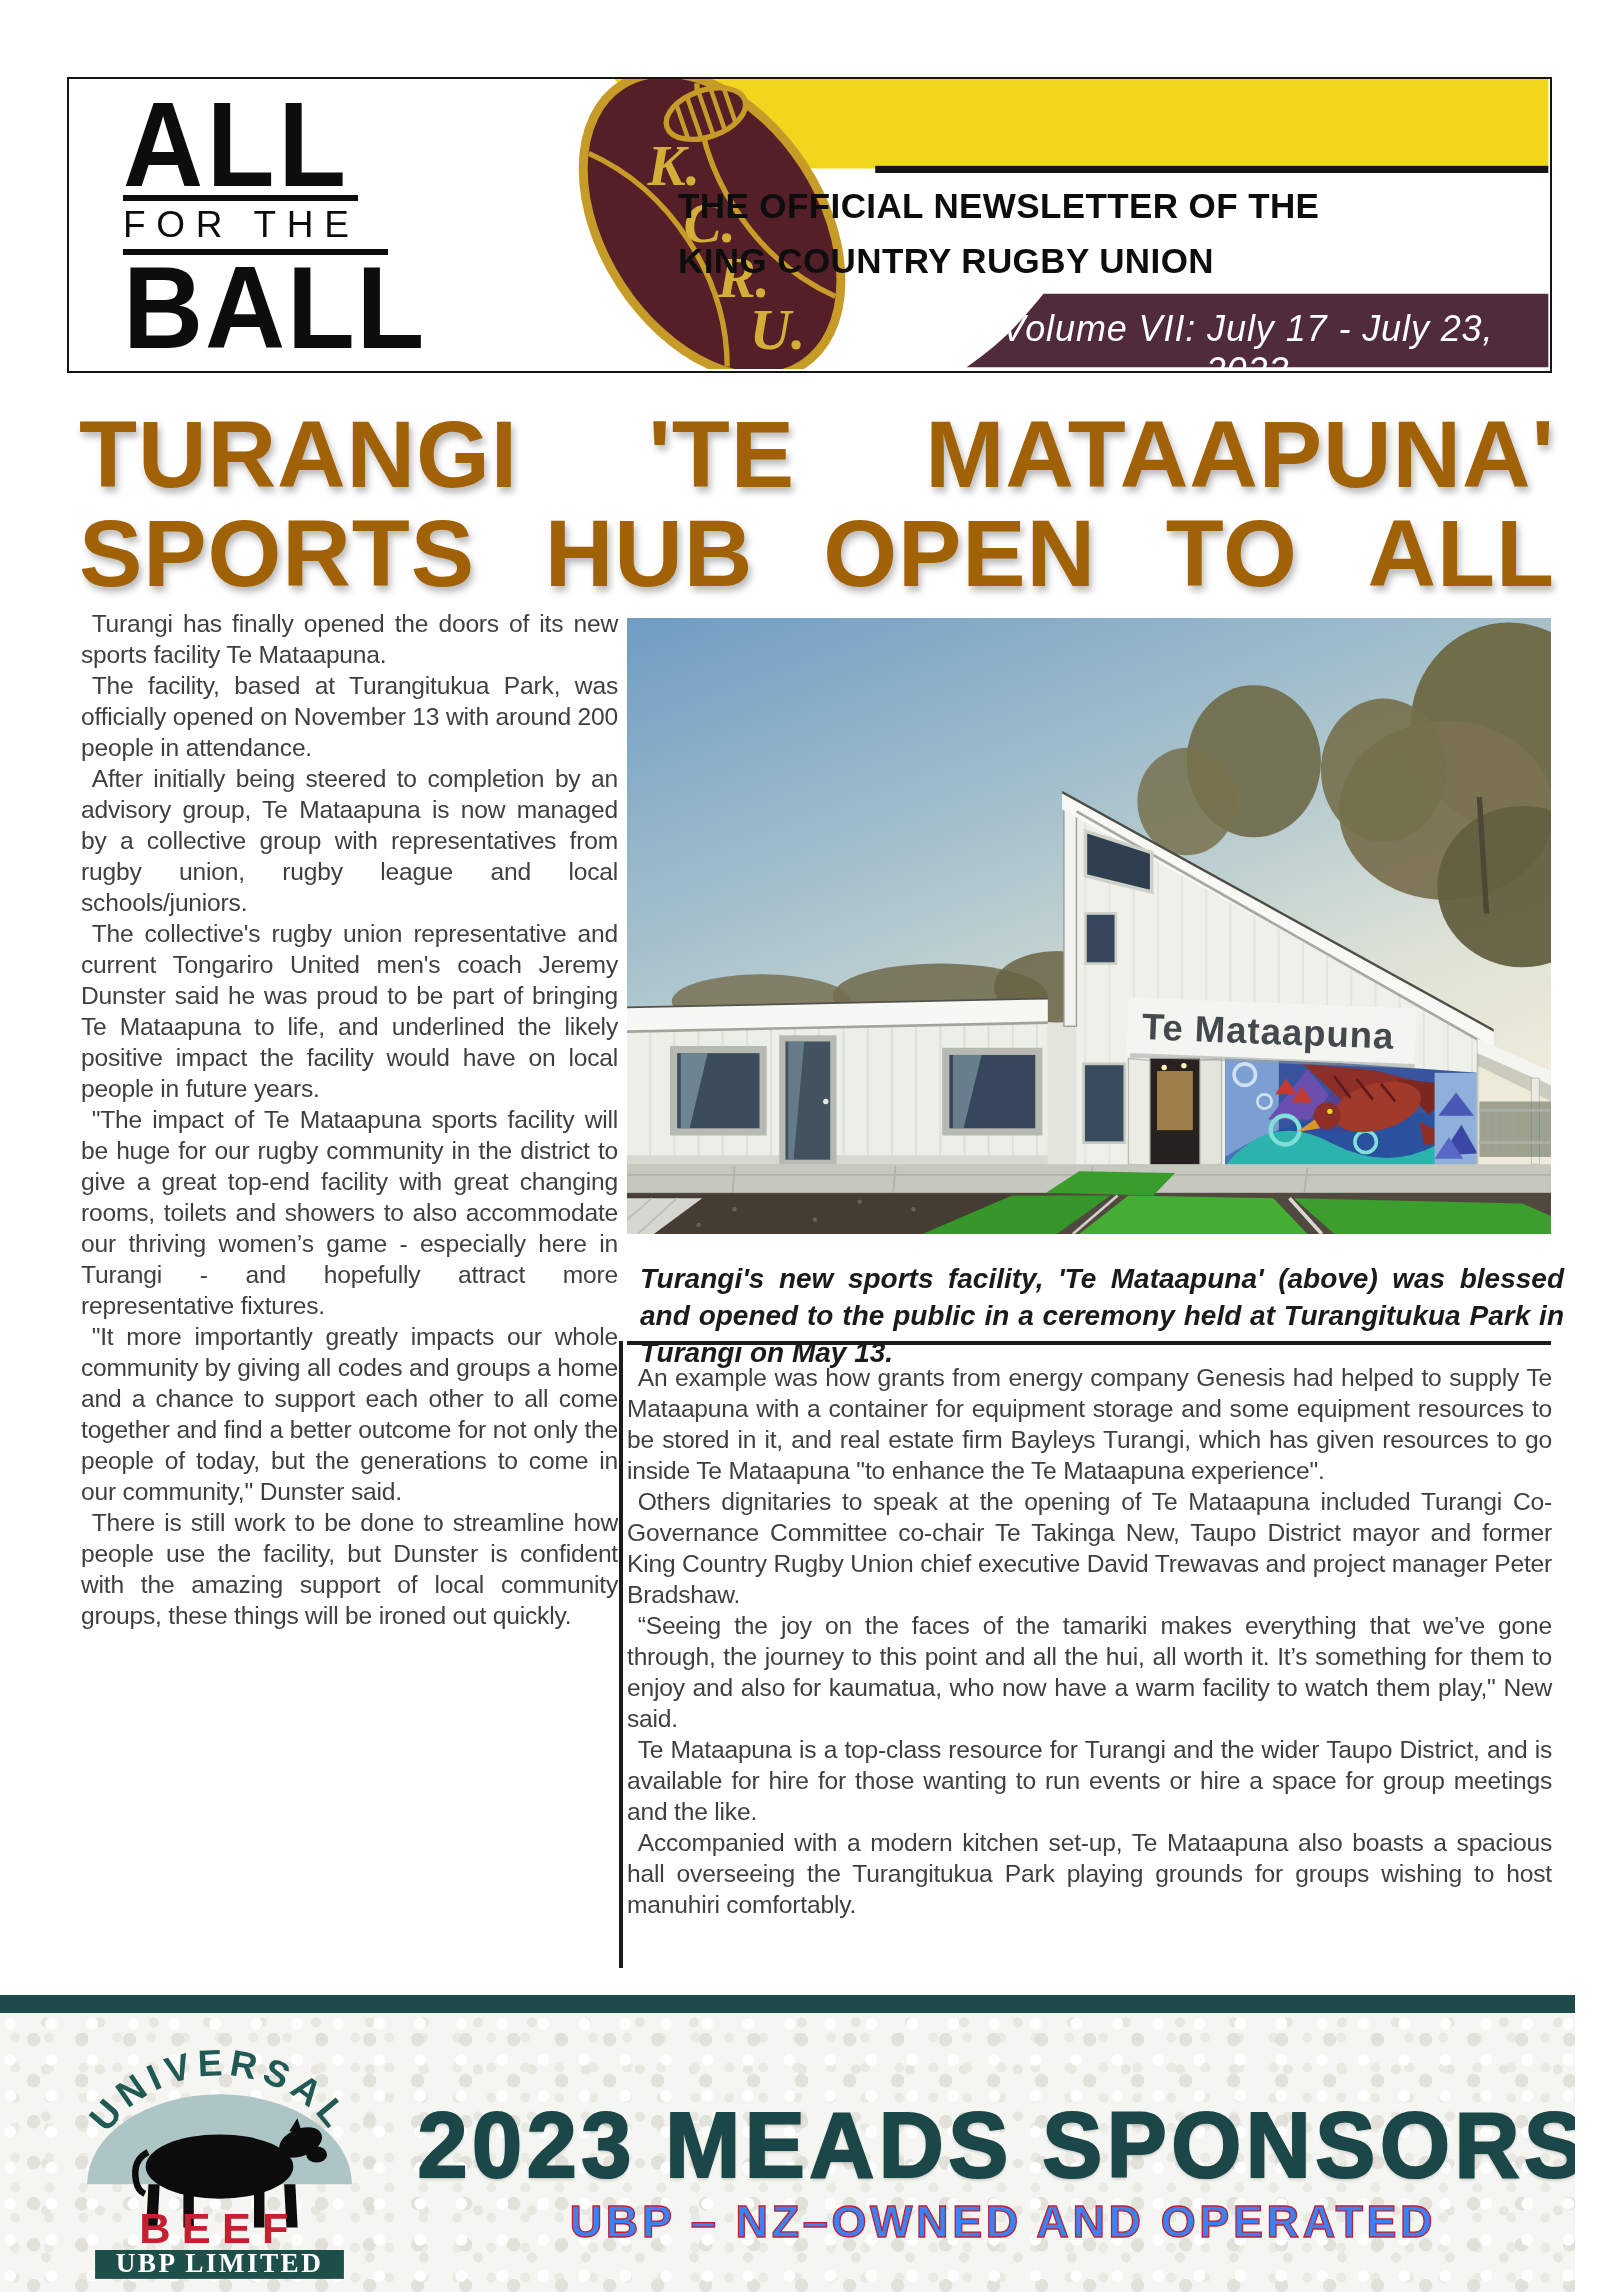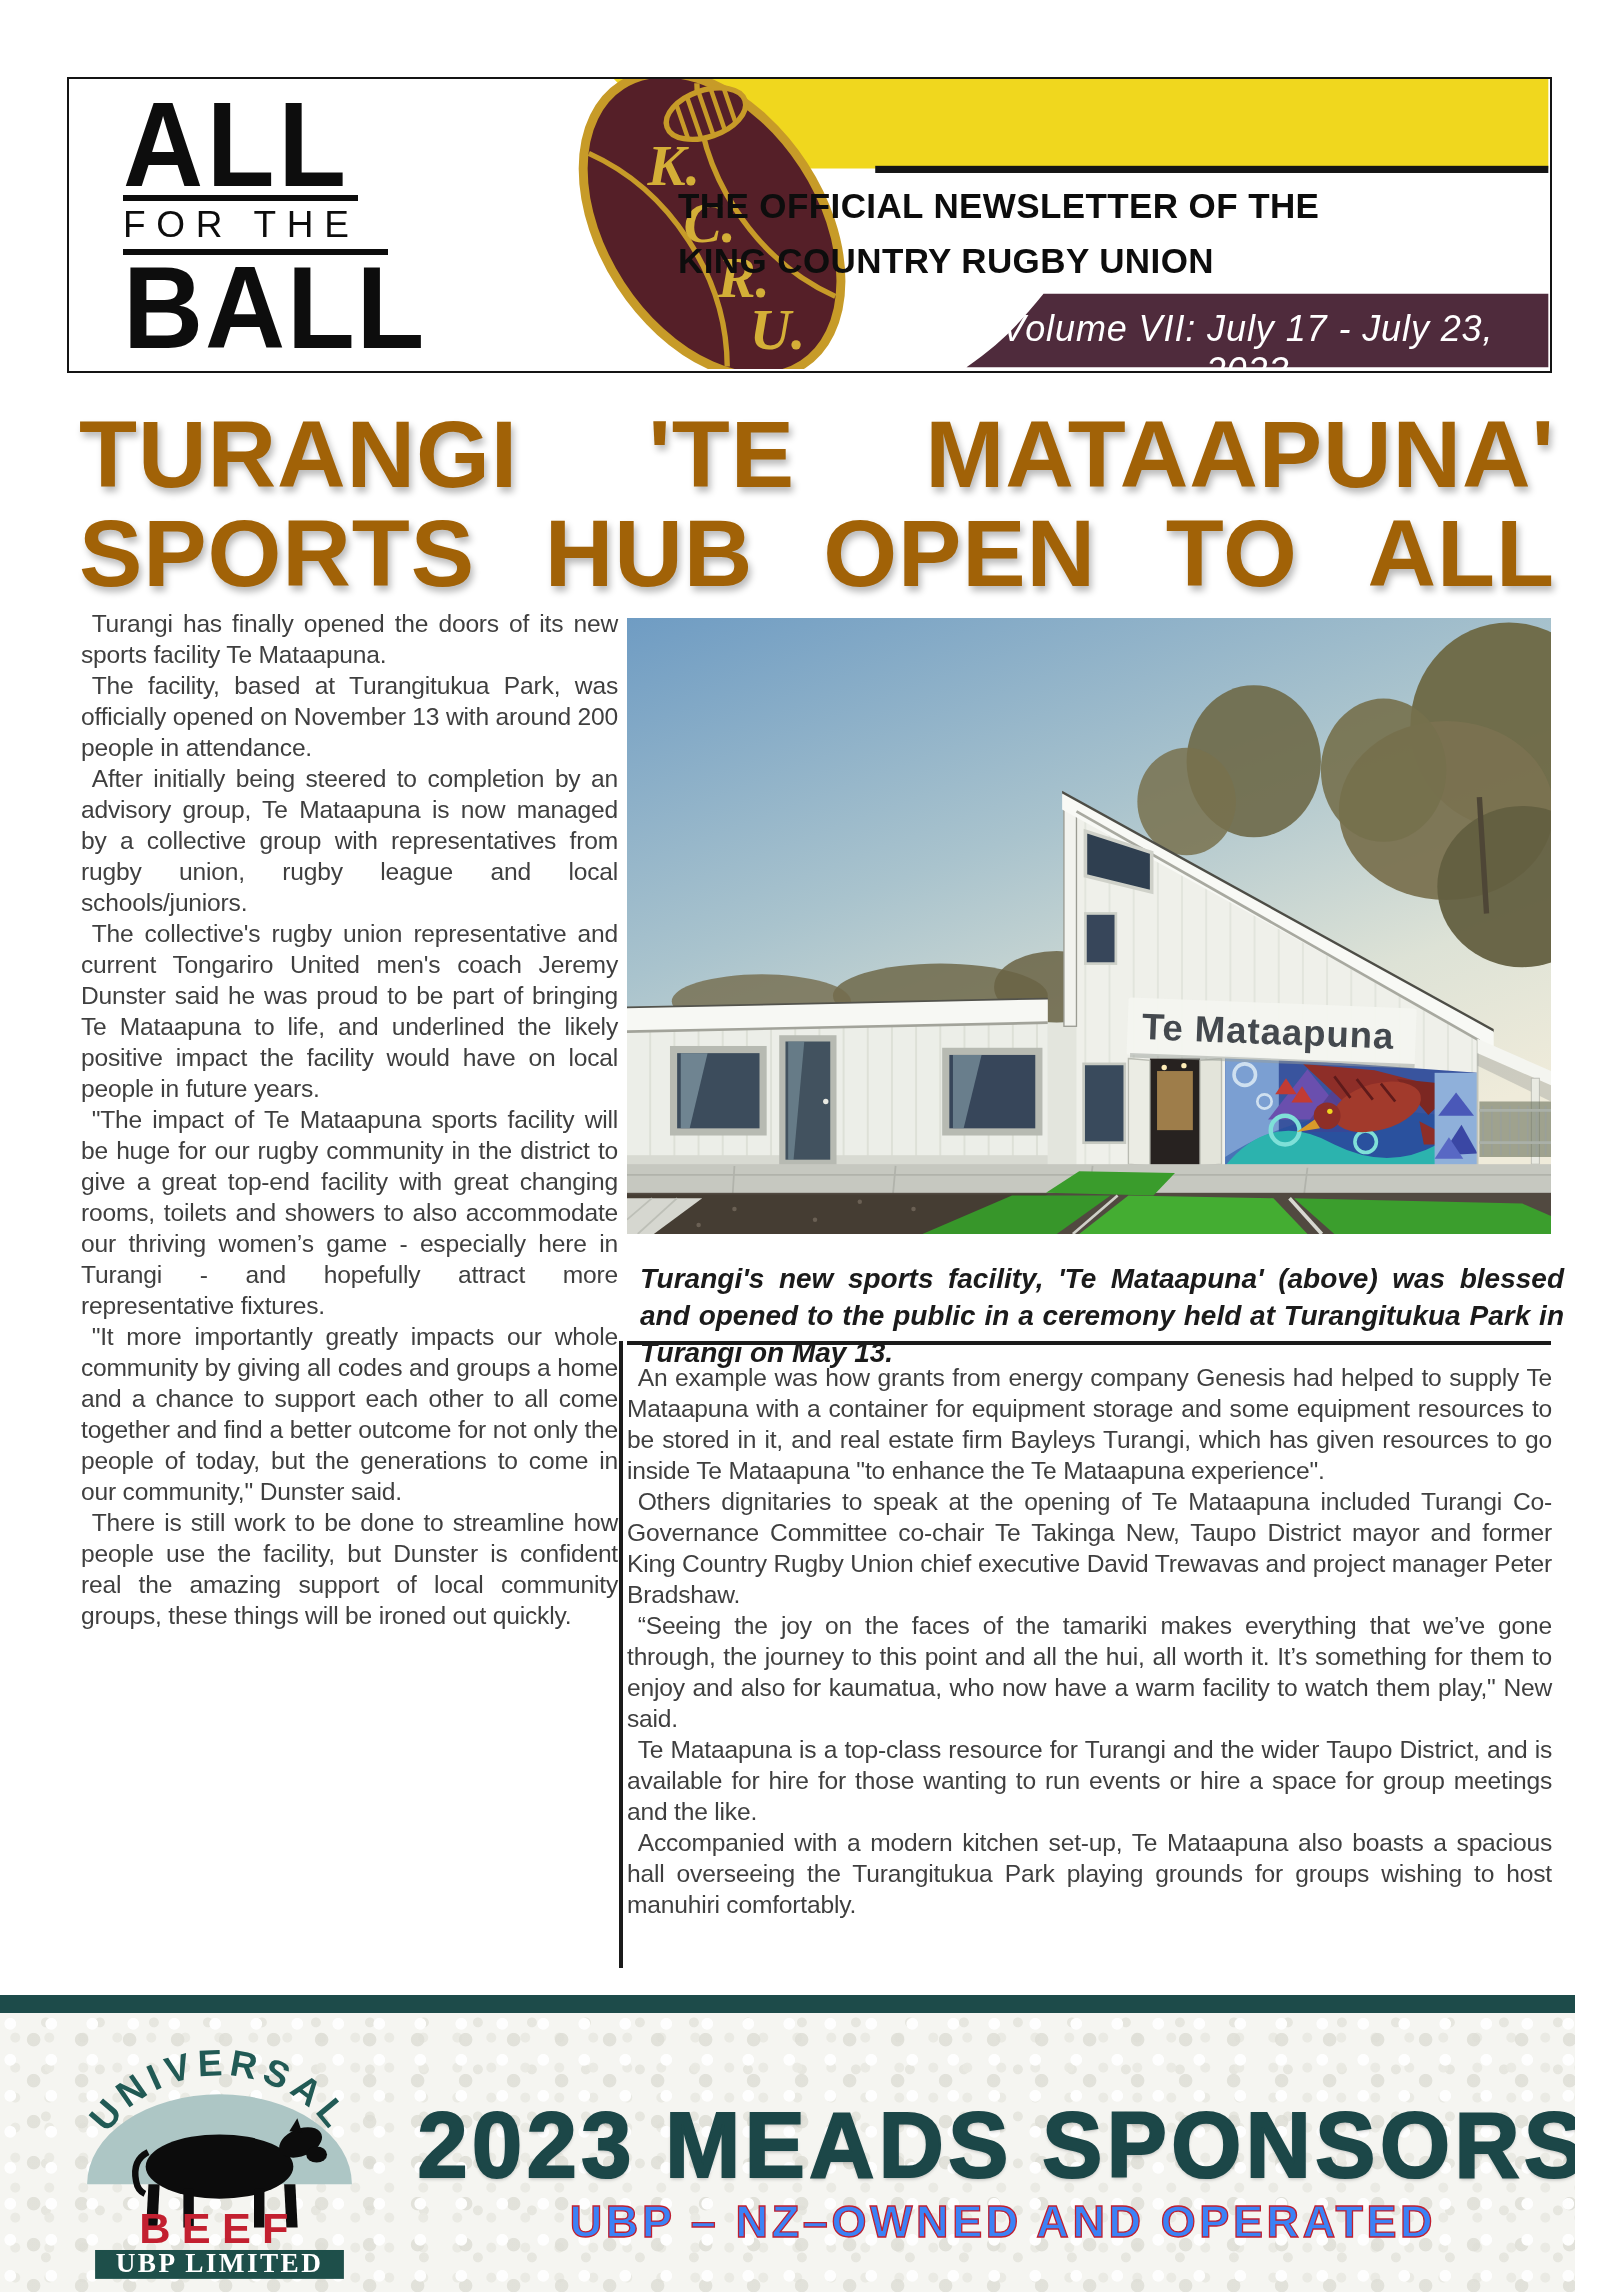--- a/index.html
+++ b/index.html
@@ -117,21 +117,21 @@
       </div>
   </section>
 
   <section class="left-col">
       <p>Turangi has finally opened the doors of its new sports facility Te Mataapuna.</p>
       <p>The facility, based at Turangitukua Park, was officially opened on November 13 with around 200 people in attendance.</p>
       <p>After initially being steered to completion by an advisory group, Te Mataapuna is now managed by a collective group with representatives from rugby union, rugby league and local schools/juniors.</p>
       <p>The collective's rugby union representative and current Tongariro United men's coach Jeremy Dunster said he was proud to be part of bringing Te Mataapuna to life, and underlined the likely positive impact the facility would have on local people in future years.</p>
       <p>"The impact of Te Mataapuna sports facility will be huge for our rugby community in the district to give a great top-end facility with great changing rooms, toilets and showers to also accommodate our thriving women’s game - especially here in Turangi - and hopefully attract more representative fixtures.</p>
       <p>"It more importantly greatly impacts our whole community by giving all codes and groups a home and a chance to support each other to all come together and find a better outcome for not only the people of today, but the generations to come in our community," Dunster said.</p>
-      <p>There is still work to be done to streamline how people use the facility, but Dunster is confident real the amazing support of local community groups, these things will be ironed out quickly.</p>
+      <p>There is still work to be done to streamline how people use the facility, but Dunster is confident with the amazing support of local community groups, these things will be ironed out quickly.</p>
     </section>
 
   <svg class="photo" viewBox="0 0 1032 688" aria-hidden="false">
     <defs>
       <linearGradient id="sky" x1="0" y1="0" x2="0.55" y2="1">
         <stop offset="0" stop-color="#6f9cc3"></stop>
           <stop offset="0.45" stop-color="#a9c3cd"></stop>
         <stop offset="0.78" stop-color="#dde2d6"></stop>
           <stop offset="1" stop-color="#efebda"></stop>
       </linearGradient>

